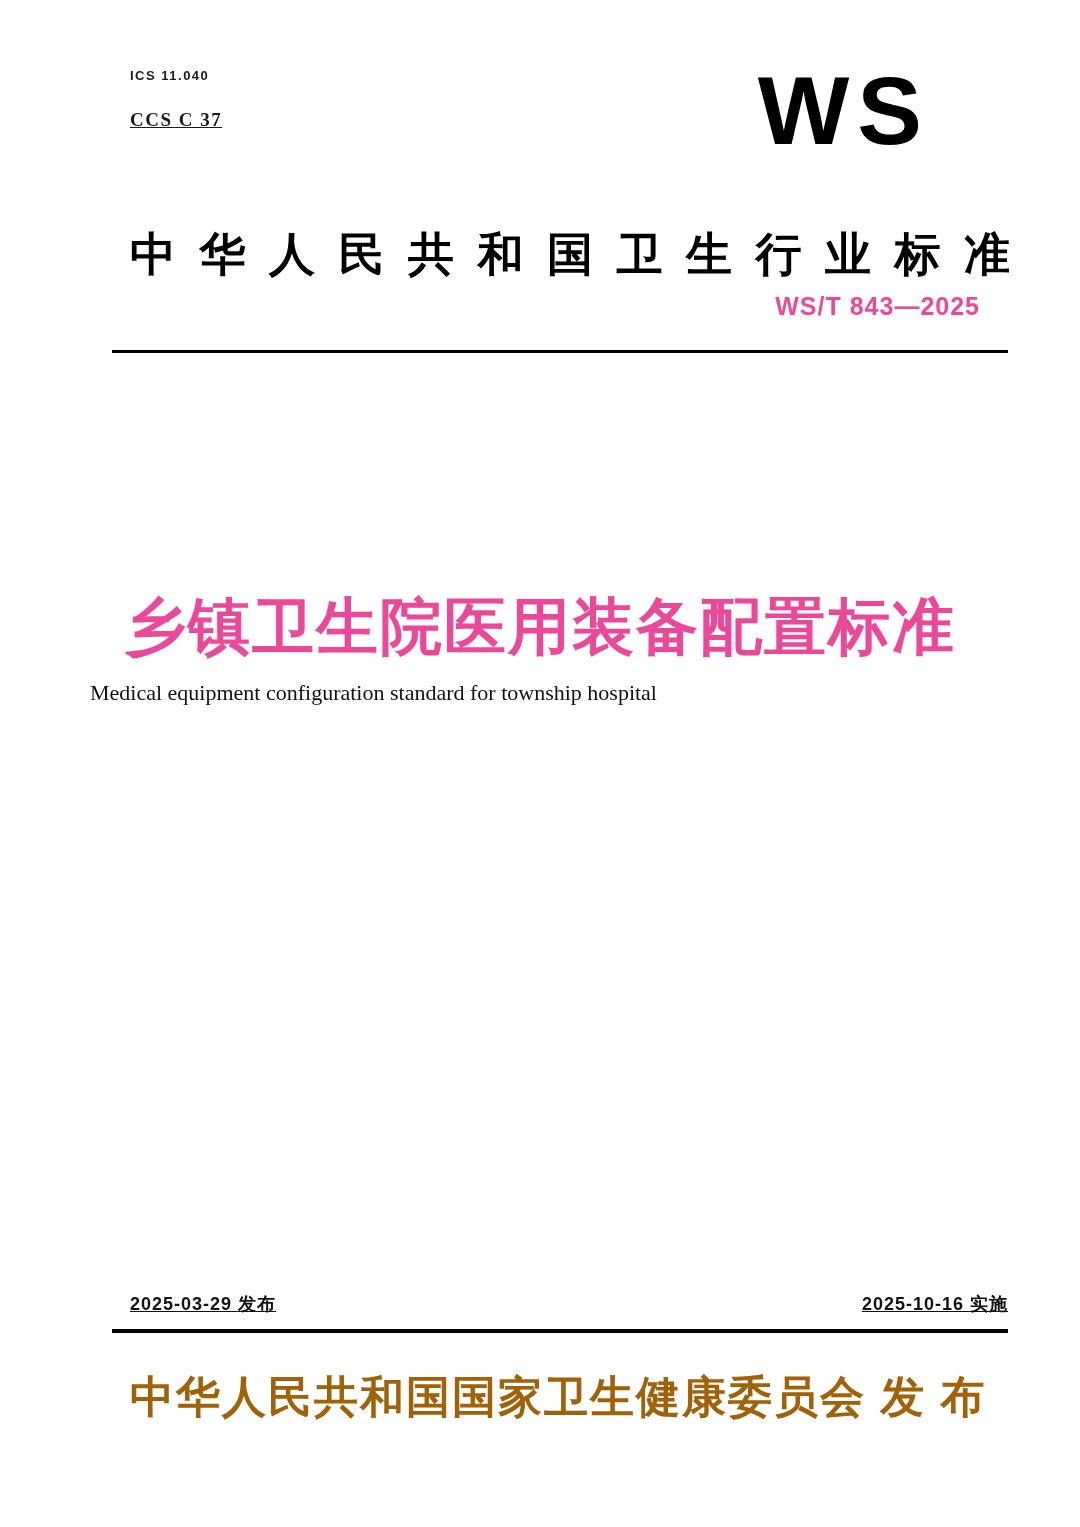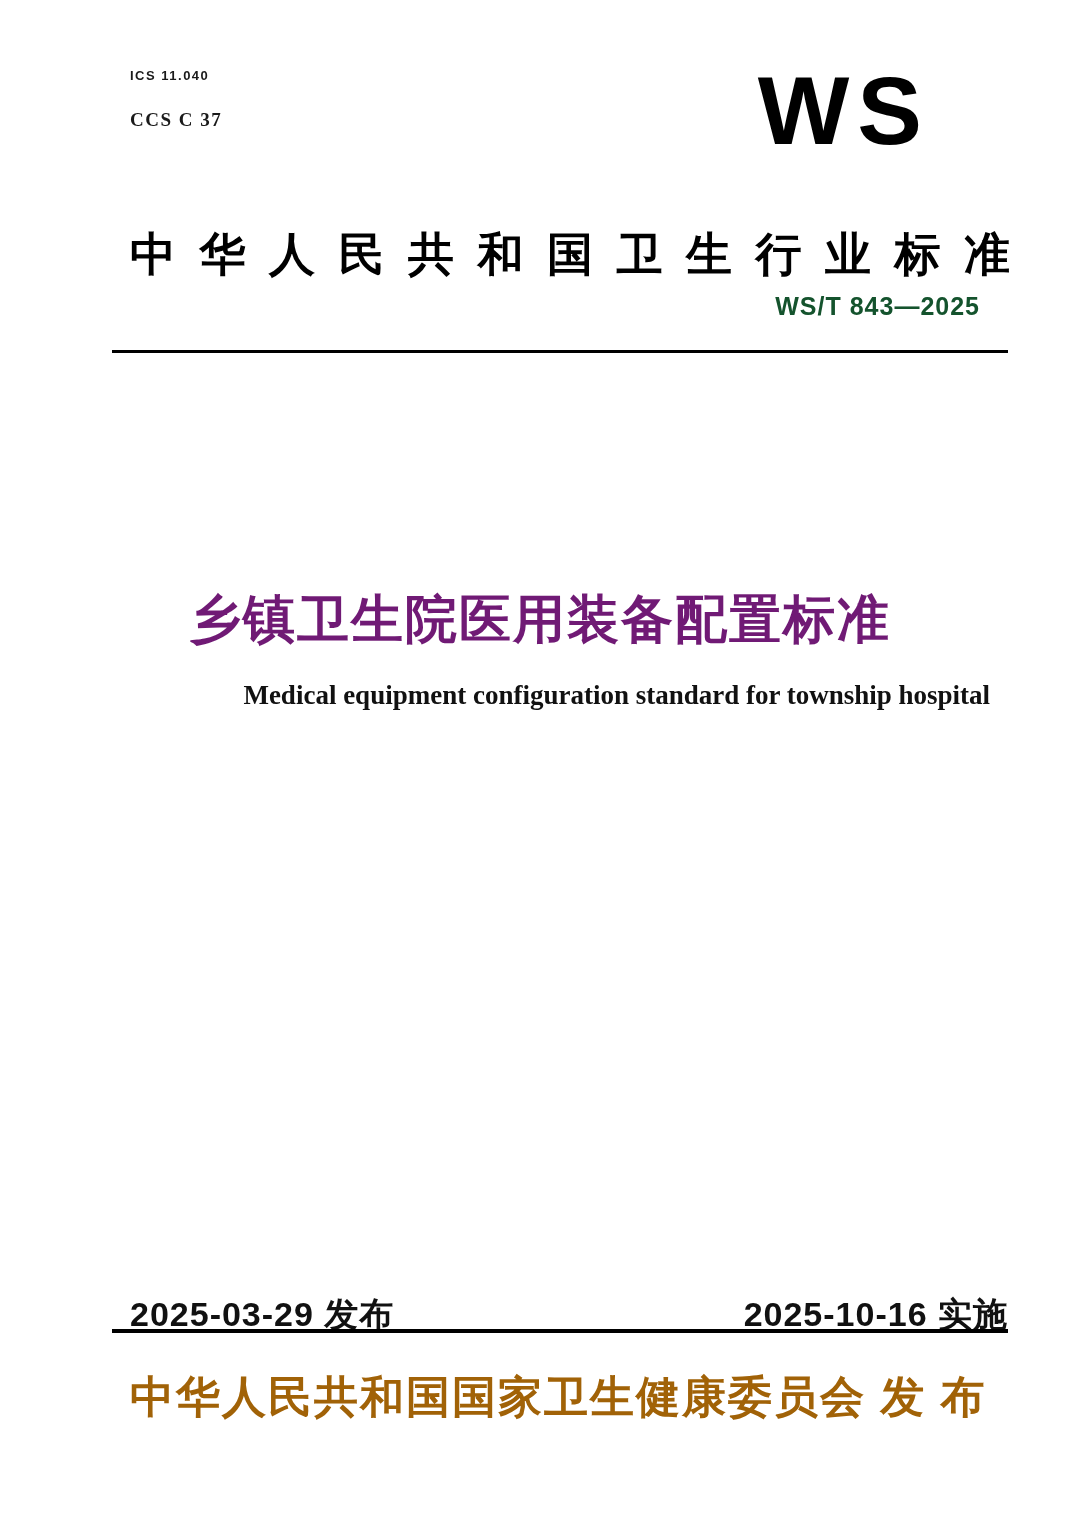--- a/index.html
+++ b/index.html
@@ -28,20 +28,21 @@
   }
   .ccs-label {
     position: absolute;
     left: 130px;
     top: 109px;
     font-family: "Liberation Serif", serif;
     font-size: 19px;
     font-weight: 600;
     letter-spacing: 1.5px;
     color: #1a1a1a;
+    text-decoration: underline;
   }
   .ws-logo {
     position: absolute;
     right: 150px;
     top: 62px;
     font-family: Liberation Sans, sans-serif;
     font-size: 97px;
     font-weight: 700;
     letter-spacing: 8px;
     line-height: 1;
@@ -61,64 +62,65 @@
     color: #000000;
     margin-top: 16px;
   }
   .standard-number {
     position: absolute;
     right: 100px;
     top: 292px;
     font-size: 25px;
     font-weight: 600;
     letter-spacing: 1px;
-    color: #14532d;
+    color: #ec4899;
   }
   .rule-top {
     position: absolute;
     left: 112px;
     top: 350px;
     width: 896px;
     height: 3px;
     background: #000000;
   }
   .title-zh {
     position: absolute;
     left: 100px;
     width: 880px;
     top: 585px;
-    font-size: 52px;
+    font-size: 62px;
     font-weight: 700;
     letter-spacing: 2px;
     text-align: center;
-    color: #701a75;
+    color: #ec4899;
   }
   .title-en {
     position: absolute;
     left: 90px;
     width: 900px;
     top: 680px;
     font-family: "Liberation Serif", serif;
-    font-size: 27px;
-    font-weight: 700;
-    text-align: right;
+    font-size: 22px;
+    font-weight: 400;
+    text-align: left;
     color: #111111;
   }
   .dates-row {
     position: absolute;
     left: 130px;
     right: 72px;
     top: 1292px;
     display: flex;
     justify-content: space-between;
     align-items: baseline;
-    font-size: 34px;
+    font-size: 18px;
     font-weight: 600;
     letter-spacing: 1px;
     color: #111111;
+    text-decoration: underline;
   }
   .rule-bottom {
     position: absolute;
     left: 112px;
     top: 1329px;
     width: 896px;
     height: 4px;
     background: #000000;
   }
   .publisher {

